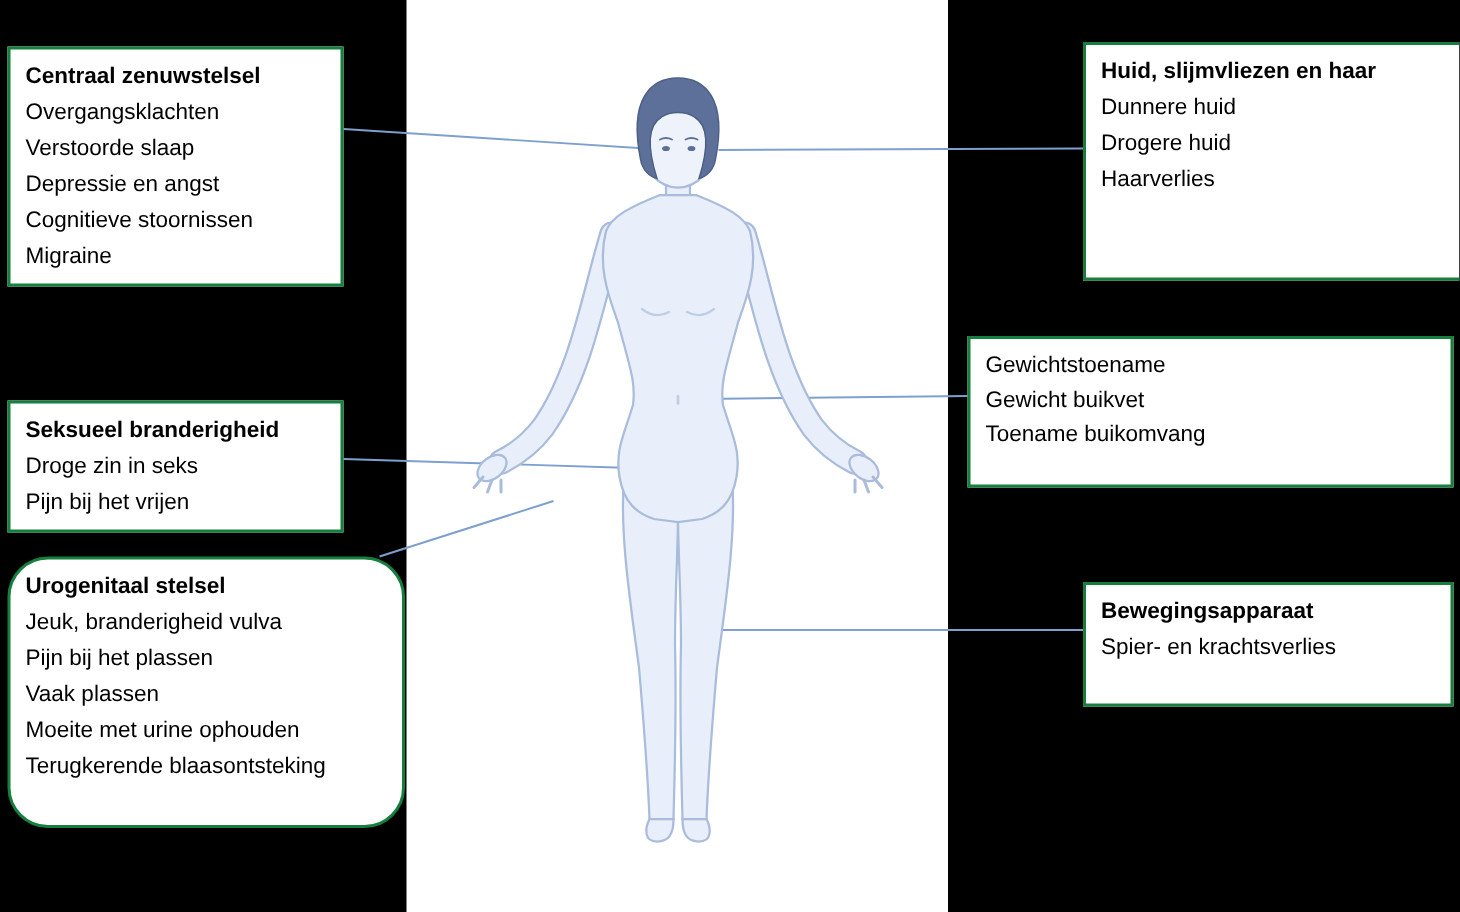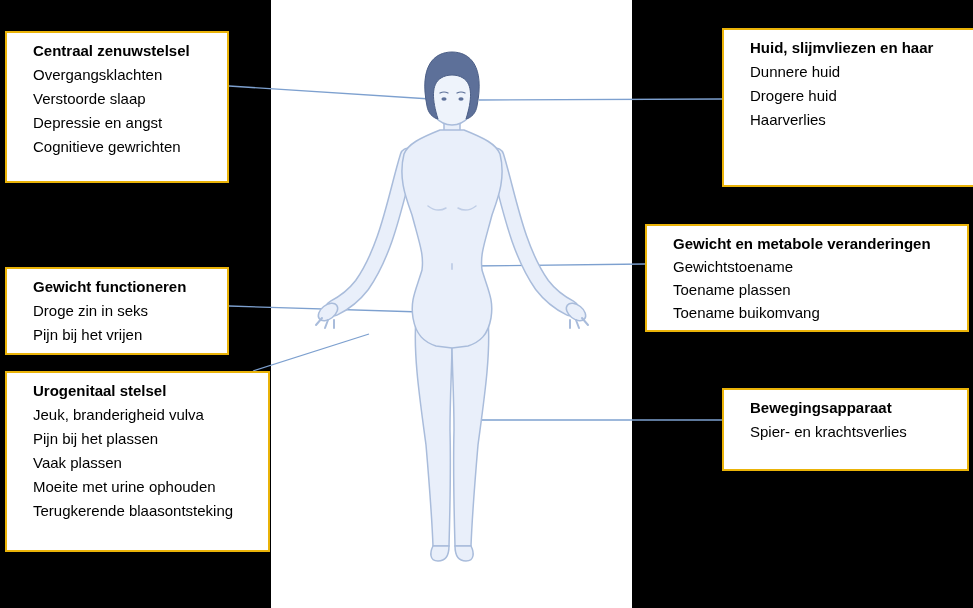--- a/index.html
+++ b/index.html
@@ -15,35 +15,35 @@
     left:271px;top:0;width:361px;height:608px;
     background:#ffffff;
   }
   svg.overlay{
     position:absolute;left:0;top:0;width:973px;height:608px;
     z-index:2;
   }
   .label-box{
     position:absolute;
     background:#ffffff;
-    border:2px solid #eab308;
+    border:2px solid #15803d;
     box-sizing:border-box;
-    padding:6px 10px 6px 26px;
+    padding:6px 10px 6px 10px;
     color:#000000;
     font-size:15px;
     line-height:24px;
     z-index:3;
   }
   .label-box .box-title{
     font-weight:bold;
   }
   
   #box-centraal{left:5px;  top:31px;  width:224px; min-height:152px;}
   #box-seksueel{left:5px;  top:267px; width:224px; min-height:82px;}
-  #box-urogenitaal{left:5px; top:371px; width:265px; min-height:181px;}
+  #box-urogenitaal{left:5px; top:371px; width:265px; min-height:181px;border-radius:27px;}
   #box-huid{left:722px; top:28px;  width:281px; min-height:159px;}
   #box-gewicht{left:645px; top:224px; width:324px; min-height:101px; line-height:23px;}
   #box-beweging{left:722px; top:388px; width:247px; min-height:83px;}
 </style>
 </head>
 <body>
 
 <div id="canvas">
 
   <div class="panel"></div>
@@ -116,25 +116,26 @@
         <path d="M 440 93 q 4 -2 8 0 M 457 93 q 4 -2 8 0" stroke="#5D7099" stroke-width="1.2" fill="none" stroke-linecap="round"></path>
       </g>
     </g>
   </svg>
 
   <div class="label-box" id="box-centraal">
     <div class="box-title">Centraal zenuwstelsel</div>
     <div class="box-item">Overgangsklachten</div>
     <div class="box-item">Verstoorde slaap</div>
     <div class="box-item">Depressie en angst</div>
-    <div class="box-item">Cognitieve gewrichten</div>
+    <div class="box-item">Cognitieve stoornissen</div>
+    <div class="box-item">Migraine</div>
   </div>
 
   <div class="label-box" id="box-seksueel">
-    <div class="box-title">Gewicht functioneren</div>
+    <div class="box-title">Seksueel branderigheid</div>
     <div class="box-item">Droge zin in seks</div>
     <div class="box-item">Pijn bij het vrijen</div>
   </div>
 
   <div class="label-box" id="box-urogenitaal">
     <div class="box-title">Urogenitaal stelsel</div>
     <div class="box-item">Jeuk, branderigheid vulva</div>
     <div class="box-item">Pijn bij het plassen</div>
     <div class="box-item">Vaak plassen</div>
     <div class="box-item">Moeite met urine ophouden</div>
@@ -142,23 +143,22 @@
   </div>
 
   <div class="label-box" id="box-huid">
     <div class="box-title">Huid, slijmvliezen en haar</div>
     <div class="box-item">Dunnere huid</div>
     <div class="box-item">Drogere huid</div>
     <div class="box-item">Haarverlies</div>
   </div>
 
   <div class="label-box" id="box-gewicht">
-    <div class="box-title">Gewicht en metabole veranderingen</div>
     <div class="box-item">Gewichtstoename</div>
-    <div class="box-item">Toename plassen</div>
+    <div class="box-item">Gewicht buikvet</div>
     <div class="box-item">Toename buikomvang</div>
   </div>
 
   <div class="label-box" id="box-beweging">
     <div class="box-title">Bewegingsapparaat</div>
     <div class="box-item">Spier- en krachtsverlies</div>
   </div>
 
 </div>
 

